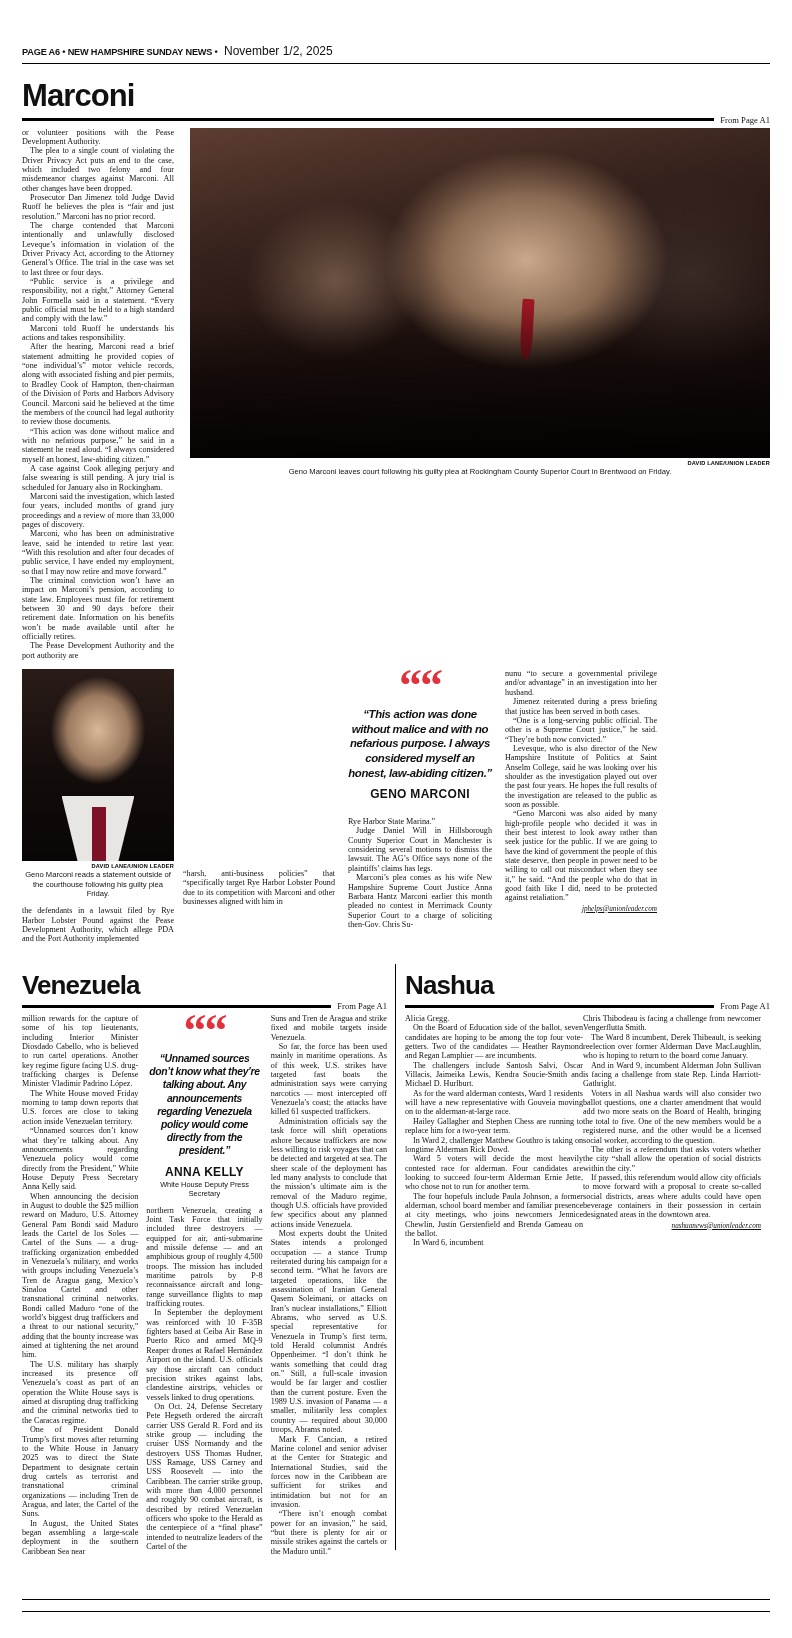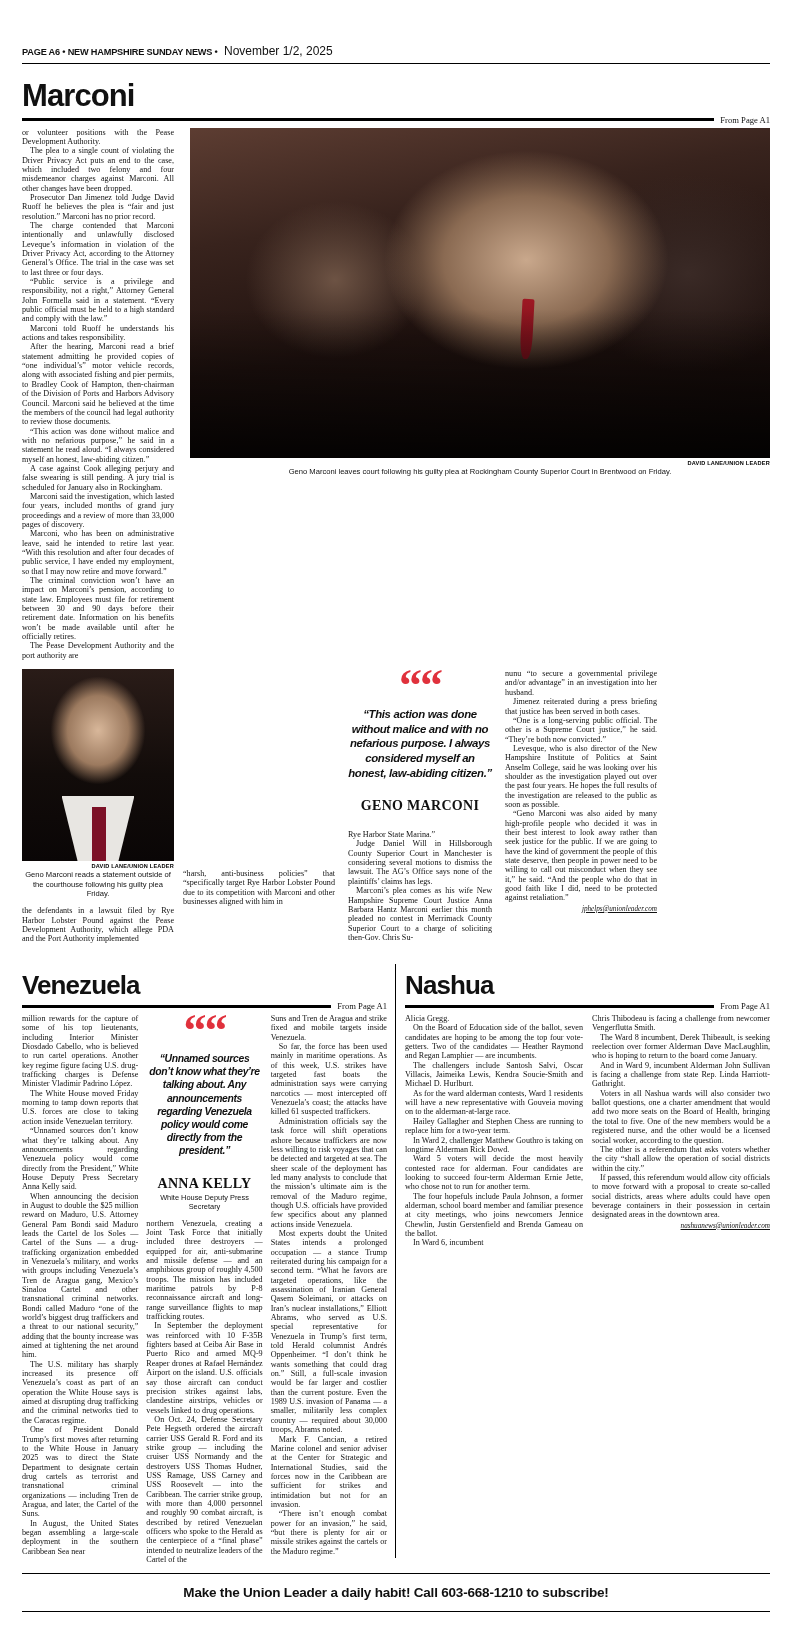--- a/index.html
+++ b/index.html
@@ -118,38 +118,38 @@
     font-size:46px; font-weight:bold; line-height:26px;
     letter-spacing:-2px; margin:4px 0 8px 0;
   }
   .qtext {
     font-family:"Liberation Sans", sans-serif;
     font-style:italic; font-weight:bold;
     font-size:11.4px; line-height:14.6px;
     letter-spacing:-.35px;
   }
   .qattr {
-    font-family:Liberation Serif, serif;
-    font-weight:bold; font-size:14px; letter-spacing:.3px;
-    margin-top:18px;
+    font-family:Liberation Sans, sans-serif;
+    font-weight:bold; font-size:12px; letter-spacing:.3px;
+    margin-top:7px;
   }
   .qattr2 {
     font-family:"Liberation Sans", sans-serif;
     font-size:7.4px; margin-top:1px;
   }
 
   
   .bottom { display:flex; gap:18px; margin-top:14px; }
   .bottom .half { flex:1; position:relative; }
   .bottom .half.left:after {
     content:""; position:absolute; right:-9px; top:6px; bottom:6px;
     border-left:1px solid #000;
   }
   .cols3 { display:flex; gap:8px; }
-  .cols2 { display:flex; gap:9px; }
+  .cols2 { display:flex; }
   .cols3 > .col { width:calc((100% - 16px)/3); }
   .cols2 > .col { width:calc((100% - 9px)/2); }
 
   .footer-rule { border-top:1.6px solid #000; margin-top:10px; }
   .footer-text {
     font-family:"Liberation Sans", sans-serif;
     font-weight:bold; font-size:13.5px;
     text-align:center; padding:11px 0 0 0; letter-spacing:-.2px;
   }
   .footer-rule2 { border-top:1.6px solid #000; margin-top:11px; }
@@ -267,21 +267,21 @@
               <p>In September the deployment was reinforced with 10 F-35B fighters based at Ceiba Air Base in Puerto Rico and armed MQ-9 Reaper drones at Rafael Hernández Airport on the island. U.S. officials say those aircraft can conduct precision strikes against labs, clandestine airstrips, vehicles or vessels linked to drug operations.</p>
               <p>On Oct. 24, Defense Secretary Pete Hegseth ordered the aircraft carrier USS Gerald R. Ford and its strike group — including the cruiser USS Normandy and the destroyers USS Thomas Hudner, USS Ramage, USS Carney and USS Roosevelt — into the Caribbean. The carrier strike group, with more than 4,000 personnel and roughly 90 combat aircraft, is described by retired Venezuelan officers who spoke to the Herald as the centerpiece of a “final phase” intended to neutralize leaders of the Cartel of the</p>
             </div>
         </div>
         <div class="col" id="v-col3">
             <p class="noind">Suns and Tren de Aragua and strike fixed and mobile targets inside Venezuela.</p>
             <p>So far, the force has been used mainly in maritime operations. As of this week, U.S. strikes have targeted fast boats the administration says were carrying narcotics — most intercepted off Venezuela’s coast; the attacks have killed 61 suspected traffickers.</p>
             <p>Administration officials say the task force will shift operations ashore because traffickers are now less willing to risk voyages that can be detected and targeted at sea. The sheer scale of the deployment has led many analysts to conclude that the mission’s ultimate aim is the removal of the Maduro regime, though U.S. officials have provided few specifics about any planned actions inside Venezuela.</p>
             <p>Most experts doubt the United States intends a prolonged occupation — a stance Trump reiterated during his campaign for a second term. “What he favors are targeted operations, like the assassination of Iranian General Qasem Soleimani, or attacks on Iran’s nuclear installations,” Elliott Abrams, who served as U.S. special representative for Venezuela in Trump’s first term, told Herald columnist Andrés Oppenheimer. “I don’t think he wants something that could drag on.” Still, a full-scale invasion would be far larger and costlier than the current posture. Even the 1989 U.S. invasion of Panama — a smaller, militarily less complex country — required about 30,000 troops, Abrams noted.</p>
             <p>Mark F. Cancian, a retired Marine colonel and senior adviser at the Center for Strategic and International Studies, said the forces now in the Caribbean are sufficient for strikes and intimidation but not for an invasion.</p>
-            <p>“There isn’t enough combat power for an invasion,” he said, “but there is plenty for air or missile strikes against the cartels or the Maduro regime.”</p>
+            <p>“There isn’t enough combat power for an invasion,” he said, “but there is plenty for air or missile strikes against the cartels or the Maduro until.”</p>
           </div>
       </div>
     </div>
 
     <div class="half">
       <div class="sec-title small">Nashua</div>
       <div class="jump-row">
         <span class="jump-line"></span>
         <span class="jump-label">From Page A1</span>
       </div>
@@ -306,17 +306,16 @@
             <p>If passed, this referendum would allow city officials to move forward with a proposal to create so-called social districts, areas where adults could have open beverage containers in their possession in certain designated areas in the downtown area.</p>
             <p class="byline-end">nashuanews@unionleader.com</p>
           </div>
       </div>
     </div>
 
   </div>
 
   <div style="position:absolute;left:22px;right:22px;bottom:26px">
     <div class="footer-rule"></div>
-    <div class="footer-text">Make the Union Leader a daily habit! Call 603-668-1210 to subscribe!</div>
     <div class="footer-rule2"></div>
   </div>
 
 </div>
 
 </body></html>

